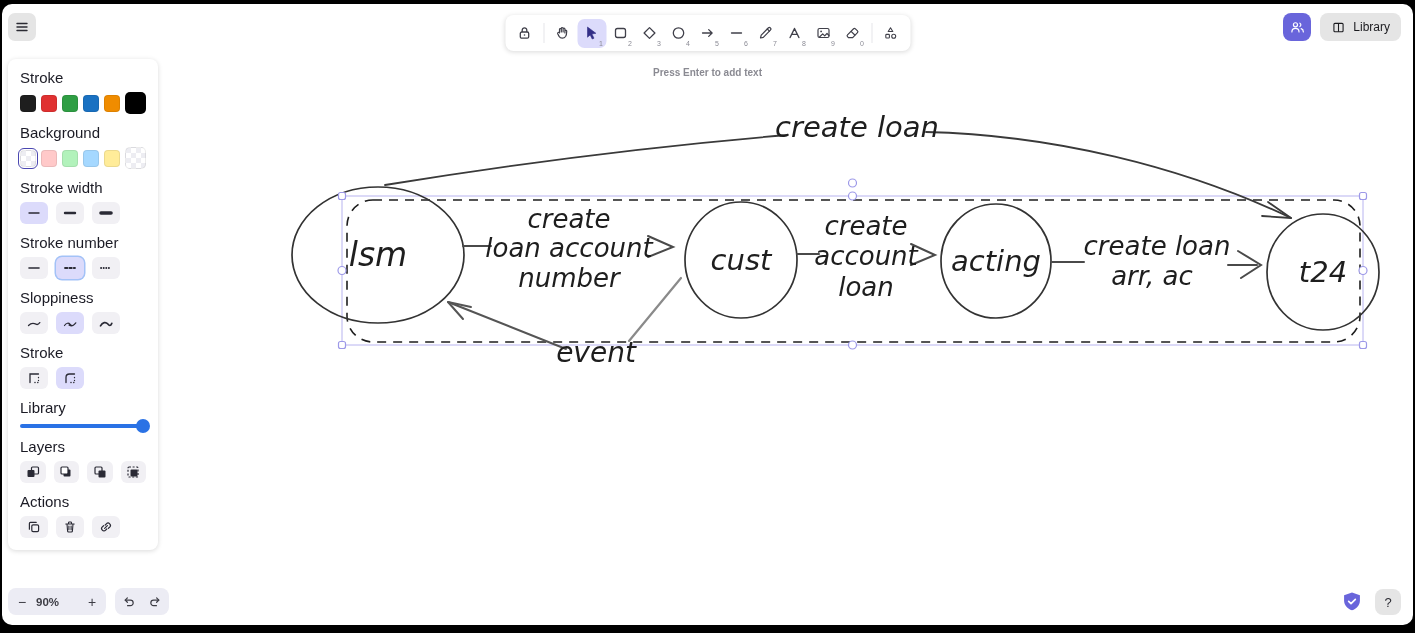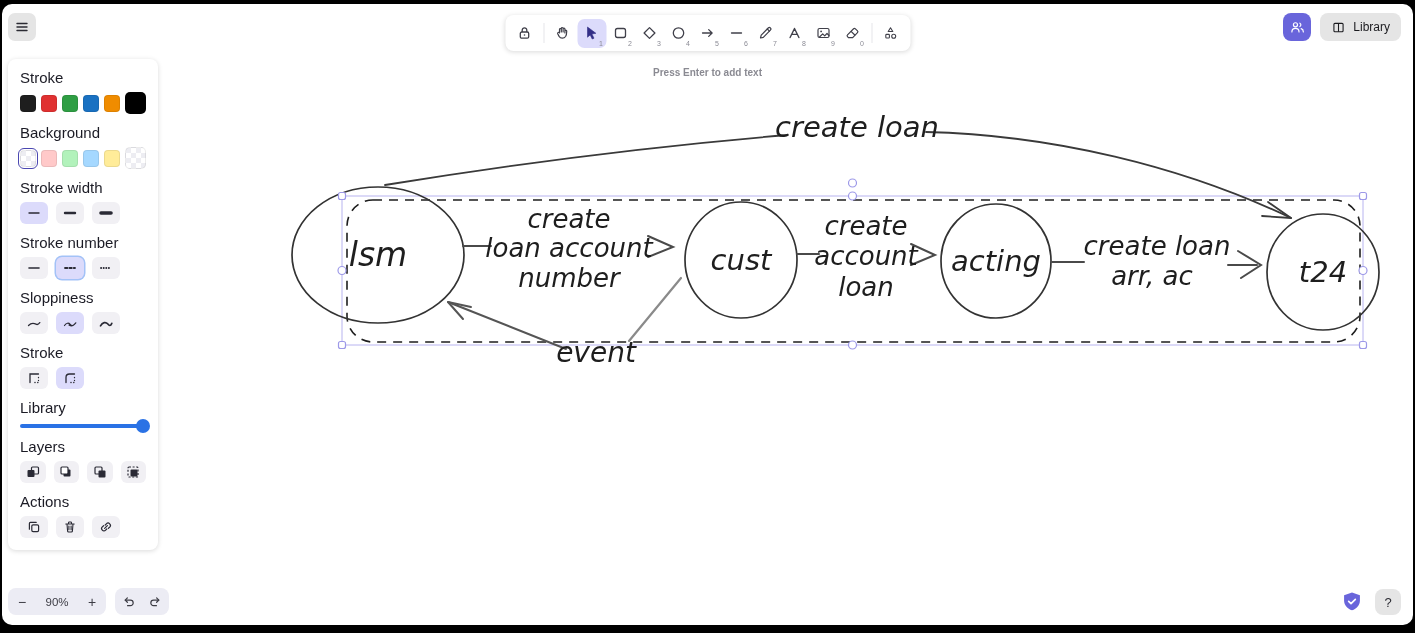--- a/index.html
+++ b/index.html
@@ -38,21 +38,21 @@
   .sbtn { width:28px; height:22px; border:none; border-radius:6px; background:#f1f0f4; display:flex; align-items:center; justify-content:center; cursor:pointer; }
   .sbtn.active { background:#dcdbfb; }
   .sbtn.focus-ring { box-shadow:0 0 0 1.5px #a3c2f7; }
   .opacity-track { position:relative; width:128px; height:4px; border-radius:2px; background:#2a72e5; margin:8px 0 4px; cursor:pointer; }
   .opacity-thumb { position:absolute; right:-2px; top:50%; transform:translateY(-50%); width:14px; height:14px; border-radius:50%; background:#2a72e5; }
 
   
   .footer-left { position:absolute; left:6px; bottom:10px; display:flex; gap:9px; align-items:center; }
   .zoom-island { display:flex; align-items:center; height:27px; background:#ececf4; border-radius:8px; }
   .zoom-btn { width:28px; height:27px; background:transparent; border:none; font-size:14px; color:#3d3d45; cursor:pointer; }
-  .zoom-value { width:42px; text-align:center; font-size:11.5px; color:#3d3d45; cursor:pointer; }
+  .zoom-value { width:42px; font-size:11.5px; color:#3d3d45; cursor:pointer;font-weight:bold; }
   .history-island { display:flex; align-items:center; height:27px; background:#ececf4; border-radius:8px; }
   .hist-btn { width:27px; height:27px; background:transparent; border:none; display:flex; align-items:center; justify-content:center; cursor:pointer; }
   .footer-right { position:absolute; right:12px; bottom:10px; display:flex; gap:13px; align-items:center; }
   .help-btn { width:26px; height:26px; border-radius:8px; font-size:13px; }
 
   
   .canvas-svg { position:absolute; inset:0; }
   .hand-text { font-family:"DejaVu Sans", sans-serif; font-style:italic; fill:#1e1e1e; }
 </style>
 </head>

